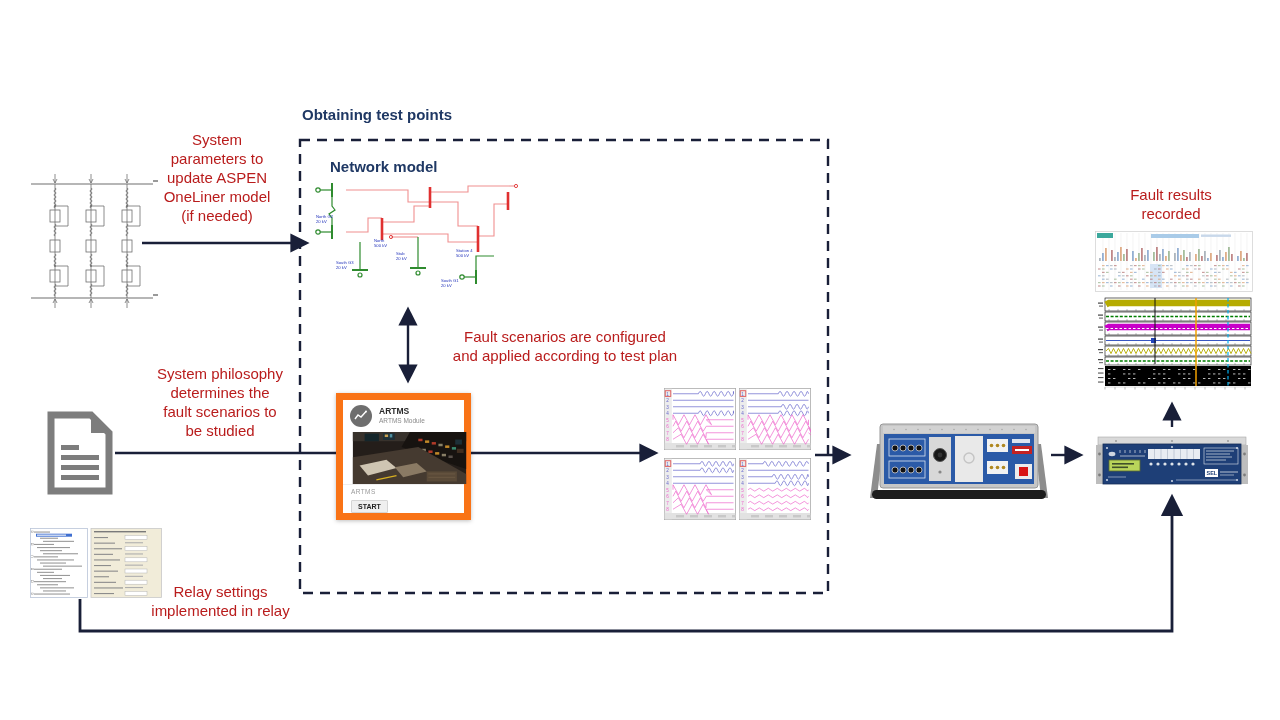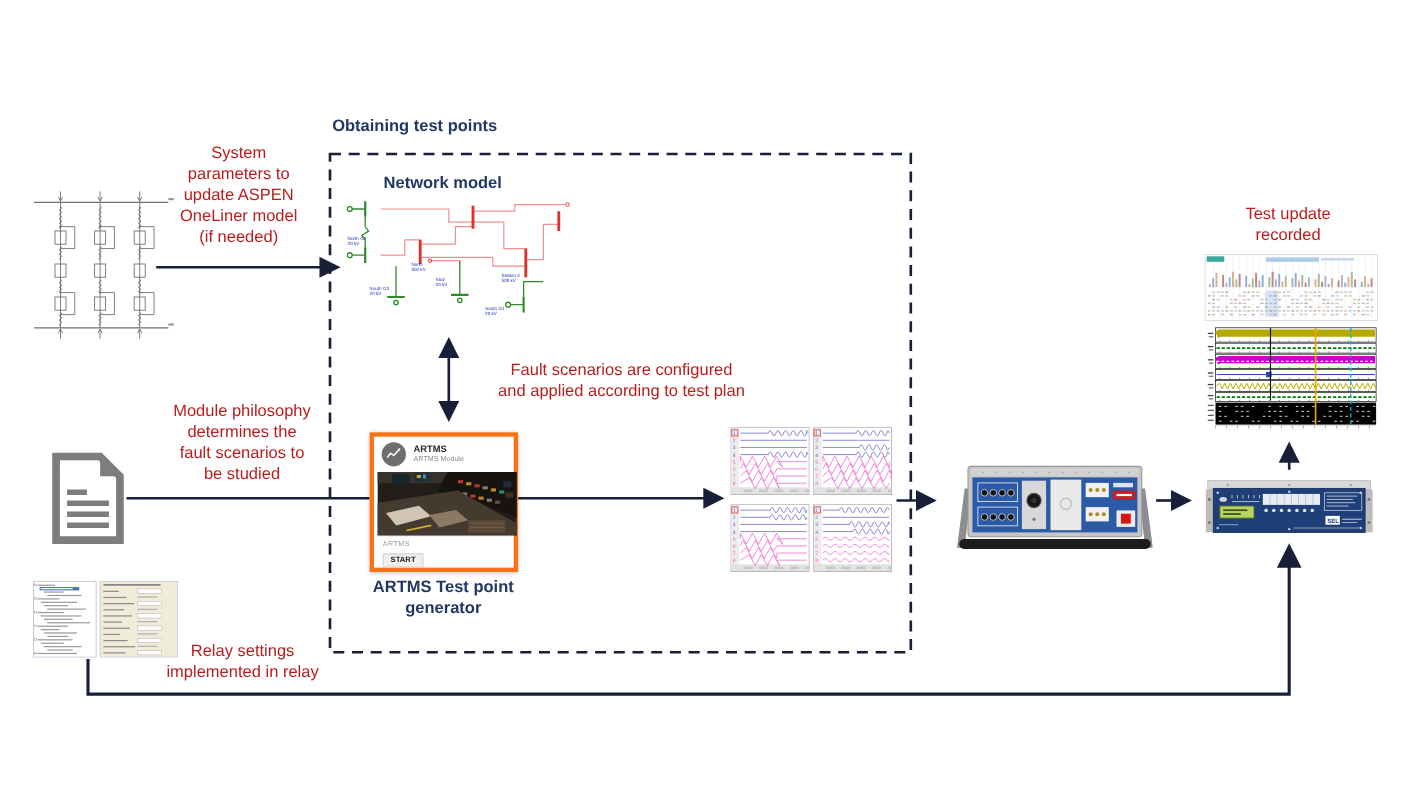--- a/index.html
+++ b/index.html
@@ -3,24 +3,24 @@
 <meta charset="utf-8">
 <style>
   *{margin:0;padding:0;box-sizing:border-box}
   html,body{width:1280px;height:720px;background:#ffffff;overflow:hidden}
   body{font-family:"Liberation Sans",sans-serif;position:relative}
   #stage{position:absolute;left:0;top:0;width:1280px;height:624px}
   .abs{position:absolute}
   .cap{position:absolute;white-space:pre-line;color:#b91c1c;font-size:15px;line-height:1.27;text-align:center}
   .cap.leftal{text-align:center}
   .hd{position:absolute;white-space:pre-line;color:#1f3864;font-weight:bold;font-size:15px;line-height:1.25}
-  .hd.center{text-align:center}
+  .hd.center{}
   
   #artms-card{position:absolute;left:336px;top:393px;width:135px;height:127px;background:#fff;
-    border:4px solid #f97316;box-shadow:0 1px 4px rgba(0,0,0,.25);display:flex;flex-direction:column}
+    border:7px solid #f97316;box-shadow:0 1px 4px rgba(0,0,0,.25);display:flex;flex-direction:column}
   #artms-head{display:flex;align-items:center;padding:5px 7px;height:32px}
   #artms-avatar{width:22px;height:22px;border-radius:50%;background:#6e6e6e;flex:0 0 22px;
     display:flex;align-items:center;justify-content:center}
   #artms-head-text{margin-left:7px;line-height:1.15}
   #artms-title{font-size:8.5px;font-weight:bold;color:#2b2b2b}
   #artms-subtitle{font-size:6.5px;color:#8a8a8a}
   #artms-photo{width:135px;height:62px;margin-left:-1px}
   #artms-foot{padding:3px 8px 0 8px;border-top:1px solid #eee}
   #artms-foot-label{font-size:6.5px;color:#9a9a9a;letter-spacing:.4px}
   #start-btn{display:inline-block;margin-top:3px;font-size:7px;font-weight:bold;color:#222;
@@ -47,35 +47,33 @@
       <line x1="815" y1="455" x2="848" y2="455" marker-end="url(#ah)"></line>
       <line x1="1051" y1="455" x2="1080" y2="455" marker-end="url(#ah)"></line>
       <line x1="1172" y1="427" x2="1172" y2="405" marker-end="url(#ah)"></line>
       <line x1="408" y1="310" x2="408" y2="380" marker-start="url(#ah)" marker-end="url(#ah)"></line>
       <path d="M80 599 V631 H1172 V498" marker-end="url(#ah)" stroke-width="2.8"></path>
     </g>
   </svg>
 
   <div class="hd" style="left:302px;top:106px">Obtaining test points</div>
   <div class="hd center" style="left:330px;top:158px;width:145px">Network model</div>
-  <div class="hd center" style="left:327px;top:525px;width:152px">ARTMS Test point
-generator</div>
 
   <div class="cap" style="left:137px;top:130px;width:160px">System
 parameters to
 update ASPEN
 OneLiner model
 (if needed)</div>
   <div class="cap leftal" style="left:430px;top:327px;width:270px">Fault scenarios are configured
 and applied according to test plan</div>
-  <div class="cap" style="left:140px;top:364px;width:160px">Module philosophy
+  <div class="cap" style="left:140px;top:364px;width:160px">System philosophy
 determines the
 fault scenarios to
 be studied</div>
-  <div class="cap" style="left:1111px;top:185px;width:120px">Test update
+  <div class="cap" style="left:1111px;top:185px;width:120px">Fault results
 recorded</div>
   <div class="cap" style="left:143px;top:582px;width:155px">Relay settings
 implemented in relay</div>
 
   <svg class="abs" style="left:25px;top:168px" width="135" height="152" id="circuit-svg">
       <g stroke="#6e6e6e" stroke-width="0.8" fill="none">
         <line x1="6" y1="16" x2="128" y2="16" stroke-width="1.1"></line>
         <line x1="6" y1="130" x2="128" y2="130" stroke-width="1.1"></line>
         <rect x="128" y="12" width="5" height="2" fill="#9a9a9a" stroke="none"></rect>
         <rect x="128" y="126" width="5" height="2" fill="#9a9a9a" stroke="none"></rect>

